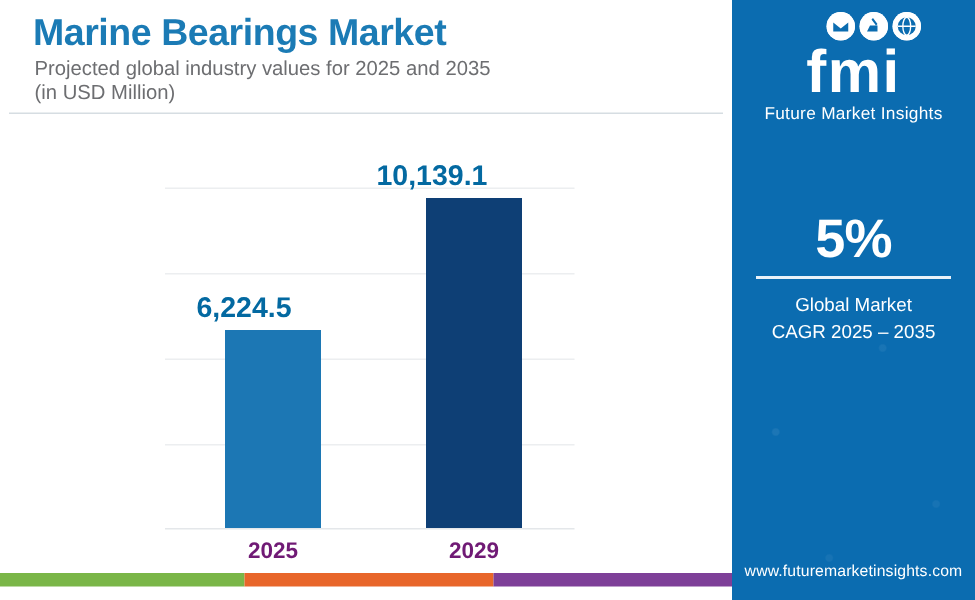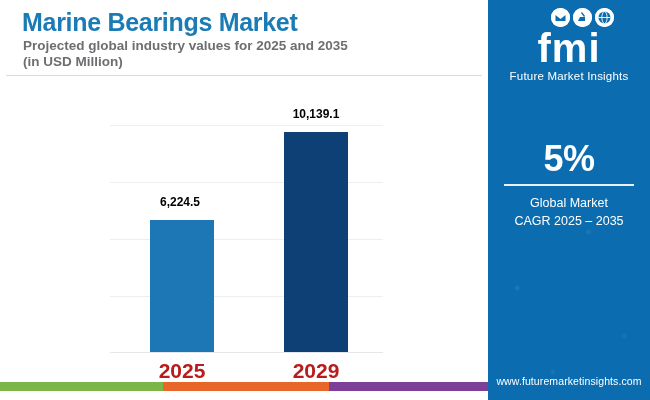--- a/index.html
+++ b/index.html
@@ -38,21 +38,20 @@
     white-space: nowrap;
   }
   .subtitle {
     position: absolute;
     left: 23px;
     top: 38px;
     font-size: 13.5px;
     color: #6d6e71;
     line-height: 16px;
     white-space: pre-line;
-    font-weight: bold;
   }
   .header-divider {
     position: absolute;
     left: 6px;
     top: 75px;
     width: 476px;
     height: 1px;
     background: #d6dde2;
   }
 
@@ -88,35 +87,35 @@
     left: 40px;
     background: #1c77b4;
   }
   .bar-2035 {
     left: 174px;
     background: #0e3f75;
   }
   .bar-value {
     position: absolute;
     width: 130px;
-    text-align: center;
-    font-size: 12px;
-    font-weight: bold;
-    color: #000000;
+    text-align: left;
+    font-size: 19px;
+    font-weight: bold;
+    color: #0369a1;
     white-space: nowrap;
   }
-  .value-2025 { left: 5px; }
+  .value-2025 { left: 21px; }
   .value-2035 { left: 141px; }
   .cat-label {
     position: absolute;
     width: 130px;
     text-align: center;
-    font-size: 21px;
-    font-weight: bold;
-    color: #b91c1c;
+    font-size: 15px;
+    font-weight: bold;
+    color: #701a75;
   }
   .cat-2025 { left: 7px; }
   .cat-2035 { left: 141px; }
 
   
   .side-panel {
     position: absolute;
     right: 0;
     top: 0;
     width: 162px;

